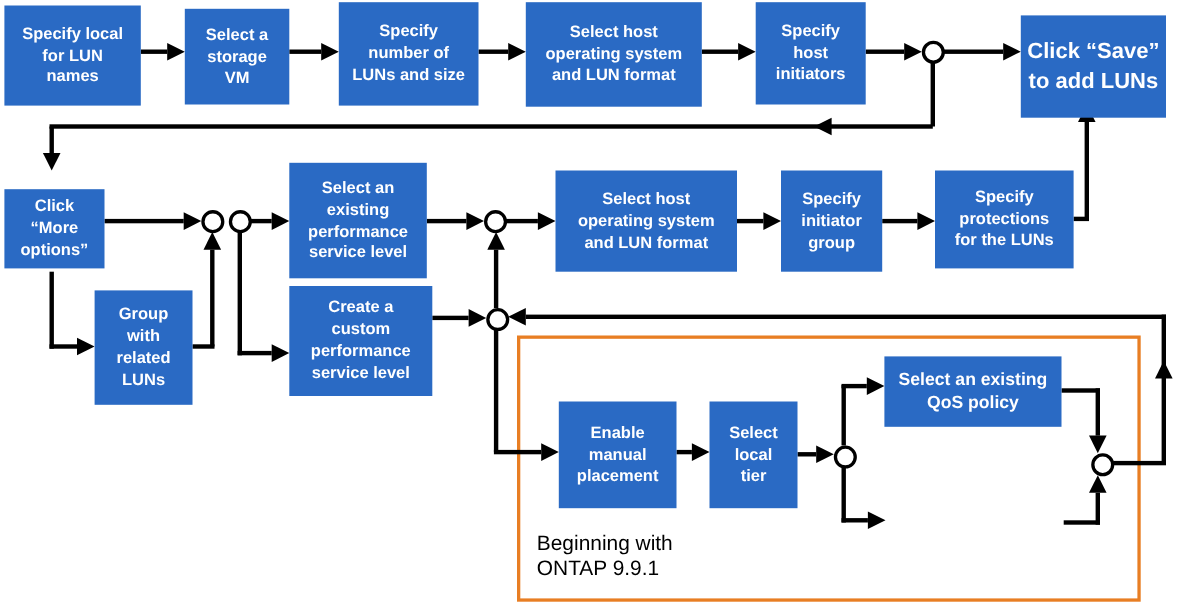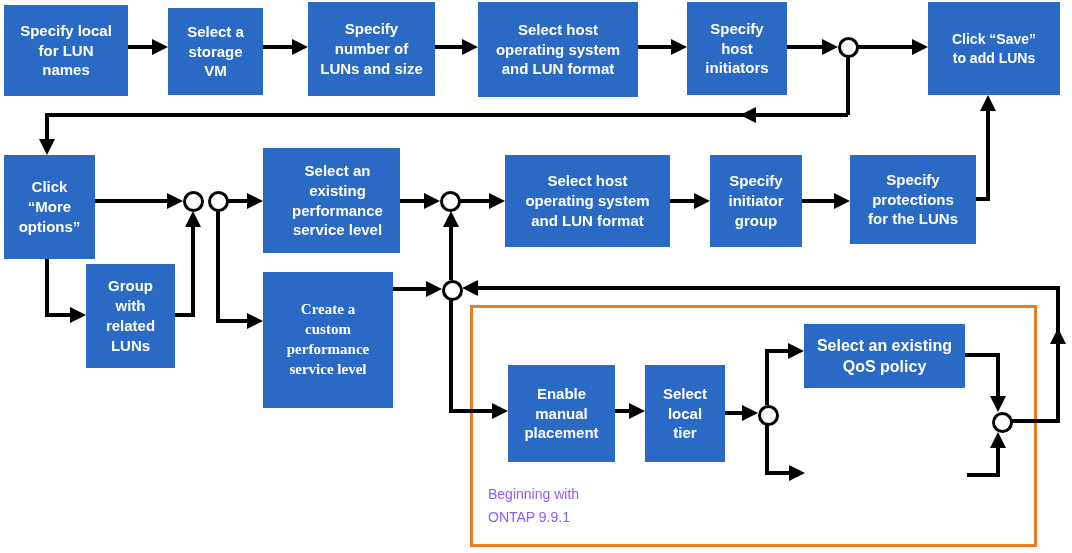--- a/index.html
+++ b/index.html
@@ -11,21 +11,21 @@
   .hl{position:absolute;background:#000;height:4px;}
   .vl{position:absolute;background:#000;width:4px;}
   .c{position:absolute;width:15px;height:15px;background:#fff;border:3px solid #000;
      border-radius:50%;box-sizing:content-box;}
   .ar,.al,.au,.ad{position:absolute;width:0;height:0;}
   .ar{border-top:8px solid transparent;border-bottom:8px solid transparent;border-left:16px solid #000;}
   .al{border-top:8px solid transparent;border-bottom:8px solid transparent;border-right:16px solid #000;}
   .au{border-left:8px solid transparent;border-right:8px solid transparent;border-bottom:16px solid #000;}
   .ad{border-left:8px solid transparent;border-right:8px solid transparent;border-top:16px solid #000;}
   .orange-rect{position:absolute;border:3px solid #e87e23;}
-  .caption{position:absolute;color:#8b5cf6;font-size:14px;line-height:23px;white-space:pre-line;}
+  .caption{position:absolute;color:#000000;font-size:19px;line-height:23px;white-space:pre-line;}
 </style>
 </head>
 <body>
 
 <div class="stage">
 
   <div class="orange-rect" style="left:470px;top:305px;width:561px;height:236px;"></div>
 
   <div class="hl" style="left:128px;top:45px;width:24px;"></div>
   <div class="ar" style="left:152px;top:39px;"></div>
@@ -143,28 +143,28 @@
 LUNs and size</div>
 
   <div class="box" style="left:478px;top:2px;width:160px;height:95px;">Select host
 operating system
 and LUN format</div>
 
   <div class="box" style="left:687px;top:2px;width:100px;height:93px;">Specify
 host
 initiators</div>
 
-  <div class="box" style="left:928px;top:2px;width:132px;height:93px;font-size:14px;">Click “Save”
+  <div class="box" style="left:928px;top:14px;width:132px;height:93px;font-size:20px;">Click “Save”
 to add LUNs</div>
 
-  <div class="box" style="left:4px;top:155px;width:91px;height:104px;">Click
+  <div class="box" style="left:4px;top:172px;width:91px;height:72px;">Click
 “More
 options”</div>
 
-  <div class="box" style="left:263px;top:148px;width:125px;height:105px;padding-left:12px;">Select an
+  <div class="box" style="left:263px;top:148px;width:125px;height:105px;">Select an
 existing
 performance
 service level</div>
 
   <div class="box" style="left:505px;top:155px;width:165px;height:92px;">Select host
 operating system
 and LUN format</div>
 
   <div class="box" style="left:710px;top:155px;width:92px;height:92px;">Specify
 initiator
@@ -172,21 +172,21 @@
 
   <div class="box" style="left:850px;top:155px;width:126px;height:89px;">Specify
 protections
 for the LUNs</div>
 
   <div class="box" style="left:86px;top:264px;width:89px;height:104px;">Group
 with
 related
 LUNs</div>
 
-  <div class="box" style="left:263px;top:272px;width:130px;height:136px;font-family:Liberation Serif, serif;">Create a
+  <div class="box" style="left:263px;top:260px;width:130px;height:100px;">Create a
 custom
 performance
 service level</div>
 
   <div class="box" style="left:645px;top:365px;width:80px;height:97px;">Select
 local
 tier</div>
 
   <div class="box" style="left:508px;top:365px;width:107px;height:97px;">Enable
 manual

